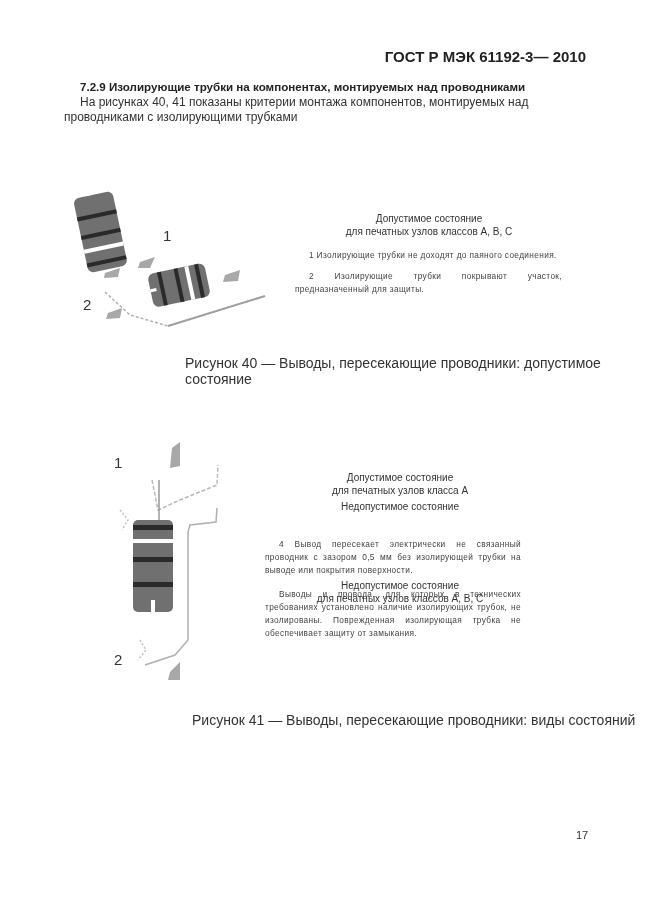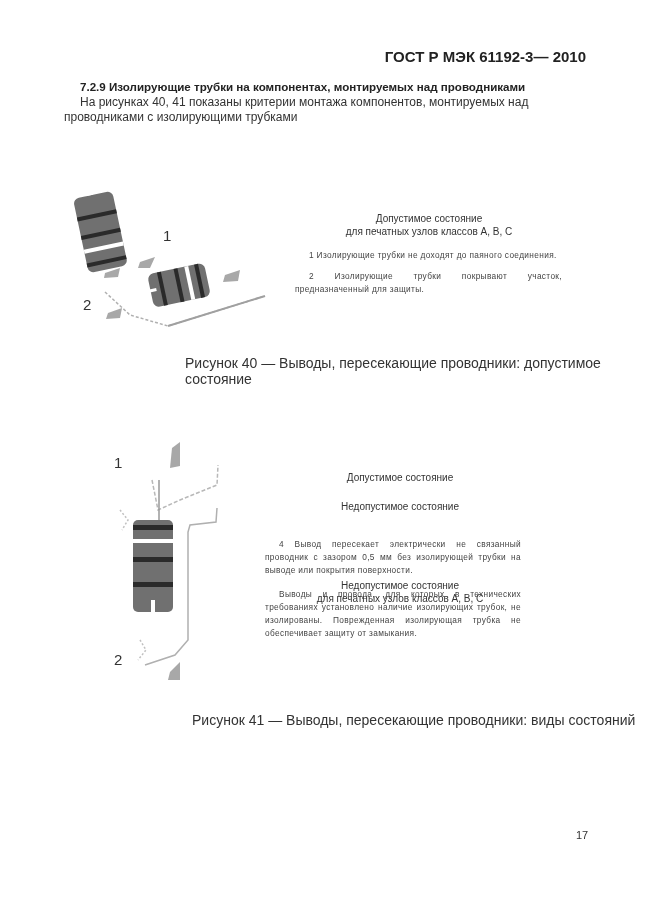--- a/index.html
+++ b/index.html
@@ -94,20 +94,21 @@
   <rect x="33" y="99" width="40" height="4" fill="#ffffff"></rect>
   <rect x="33" y="117" width="40" height="5" fill="#2a2a2a"></rect>
   <rect x="33" y="142" width="40" height="5" fill="#2a2a2a"></rect>
   <rect x="51" y="160" width="4" height="13" fill="#ffffff"></rect>
 </svg>
 <div class="abs label-num" style="left:114px;top:454px">1</div>
 <div class="abs label-num" style="left:114px;top:651px">2</div>
 
 <div class="abs fig-head" style="left:280px;top:471px;width:240px">
   <div>Допустимое состояние</div>
+  <div>для печатных узлов класса А</div>
 </div>
 <div class="abs fig-head" style="left:280px;top:500px;width:240px">
   <div>Недопустимое состояние</div>
 </div>
 <div class="abs fig-note" style="left:257px;top:530px;width:272px">
   <p>4 Вывод пересекает электрически не связанный проводник с зазором 0,5 мм без изолирующей трубки на выводе или покрытия поверхности.</p>
 </div>
 <div class="abs fig-head" style="left:280px;top:579px;width:240px">
   <div>Недопустимое состояние</div>
   <div>для печатных узлов классов А, В, С</div>

